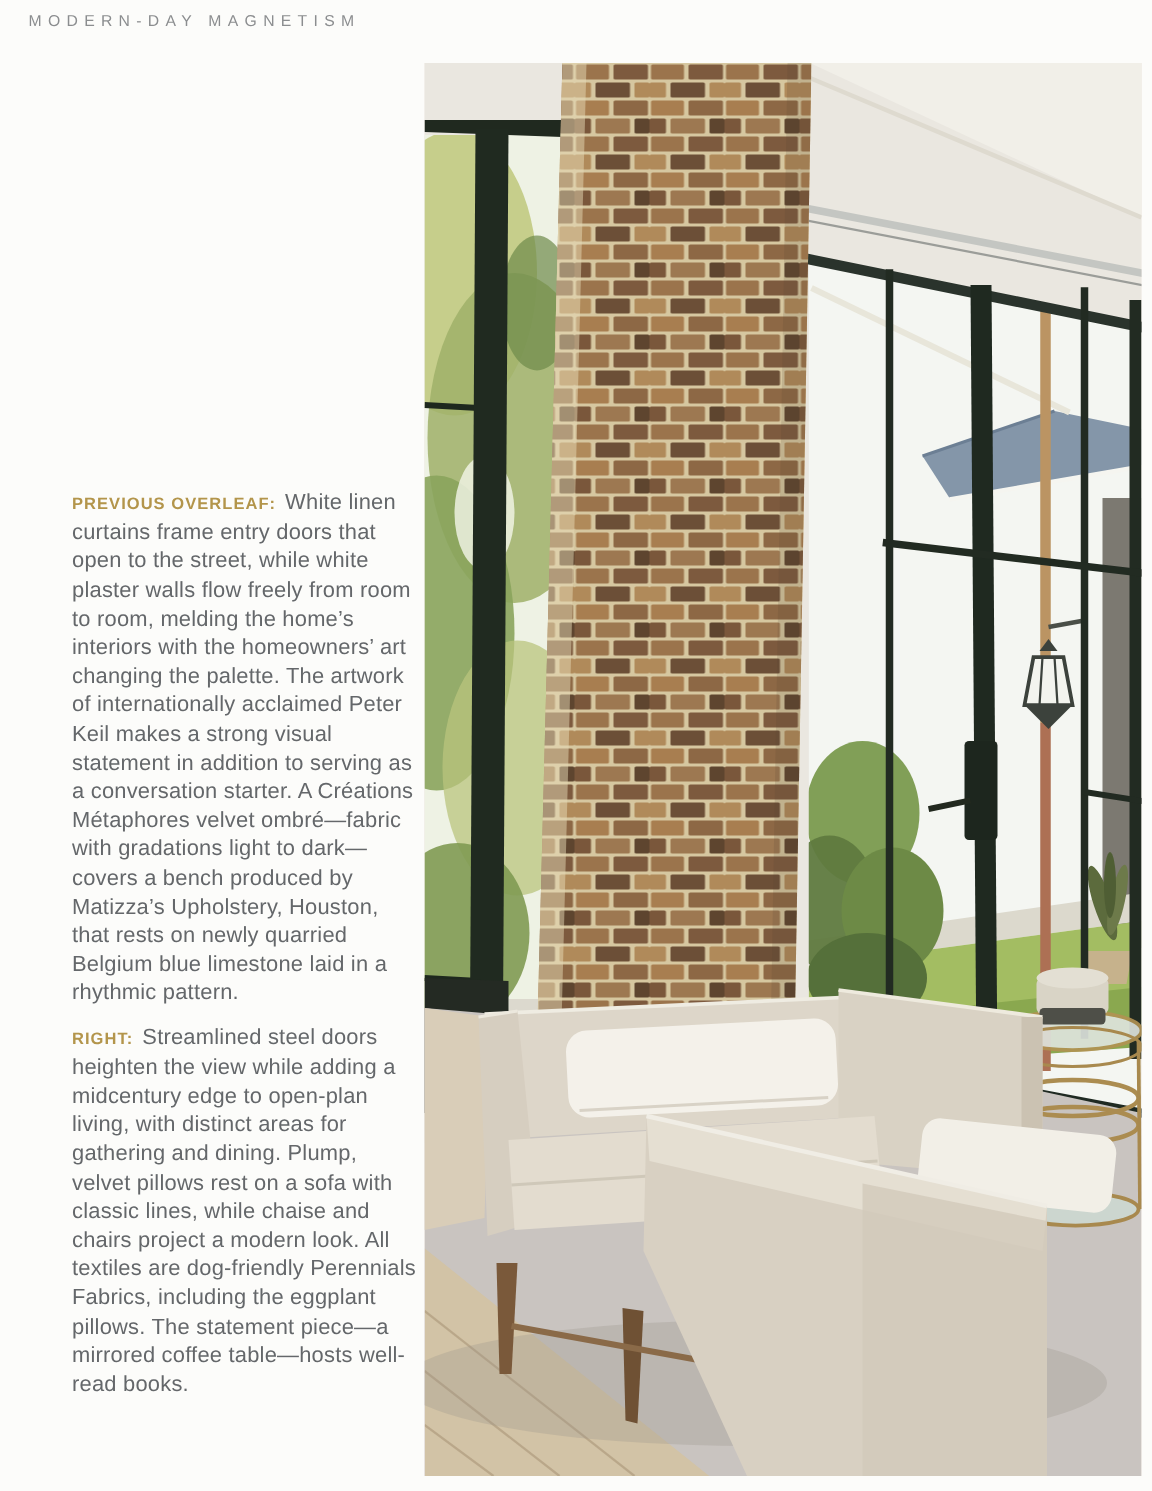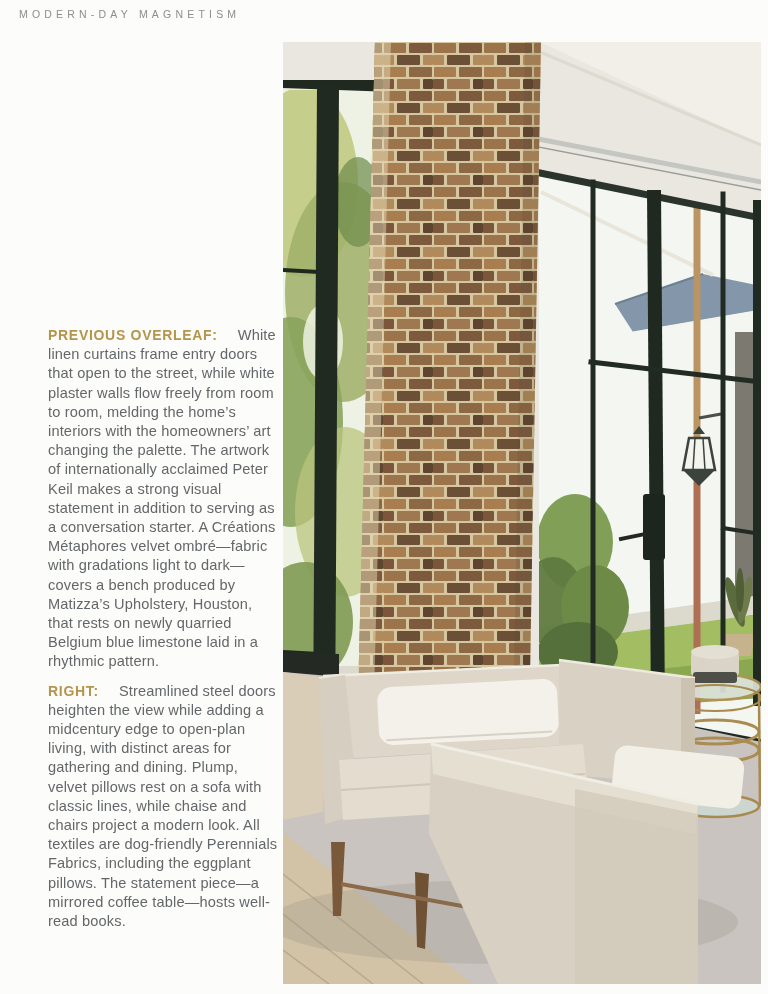--- a/index.html
+++ b/index.html
@@ -12,22 +12,22 @@
     position:absolute;left:19px;top:8px;
     font-size:10.5px;letter-spacing:4.2px;color:#8b8d8f;font-weight:400;
     white-space:nowrap;
   }
   .text-col{
     position:absolute;left:48px;top:326px;width:233px;
     color:#64676a;font-size:14.6px;line-height:19.2px;letter-spacing:.15px;
   }
   .para{margin:0 0 10px 0;}
   .lead{
-    color:#b3954b;font-weight:700;font-size:14px;letter-spacing:.7px;
-    margin-right:20px;
+    color:#b3954b;font-weight:700;font-size:11px;letter-spacing:.7px;
+    margin-right:6px;
   }
   .photo{
     position:absolute;left:283px;top:42px;width:478px;height:942px;margin:0;
     background:#ebe8e1;
   }
   .photo svg{display:block;width:478px;height:942px;}
 </style>
 </head>
 <body>
 

